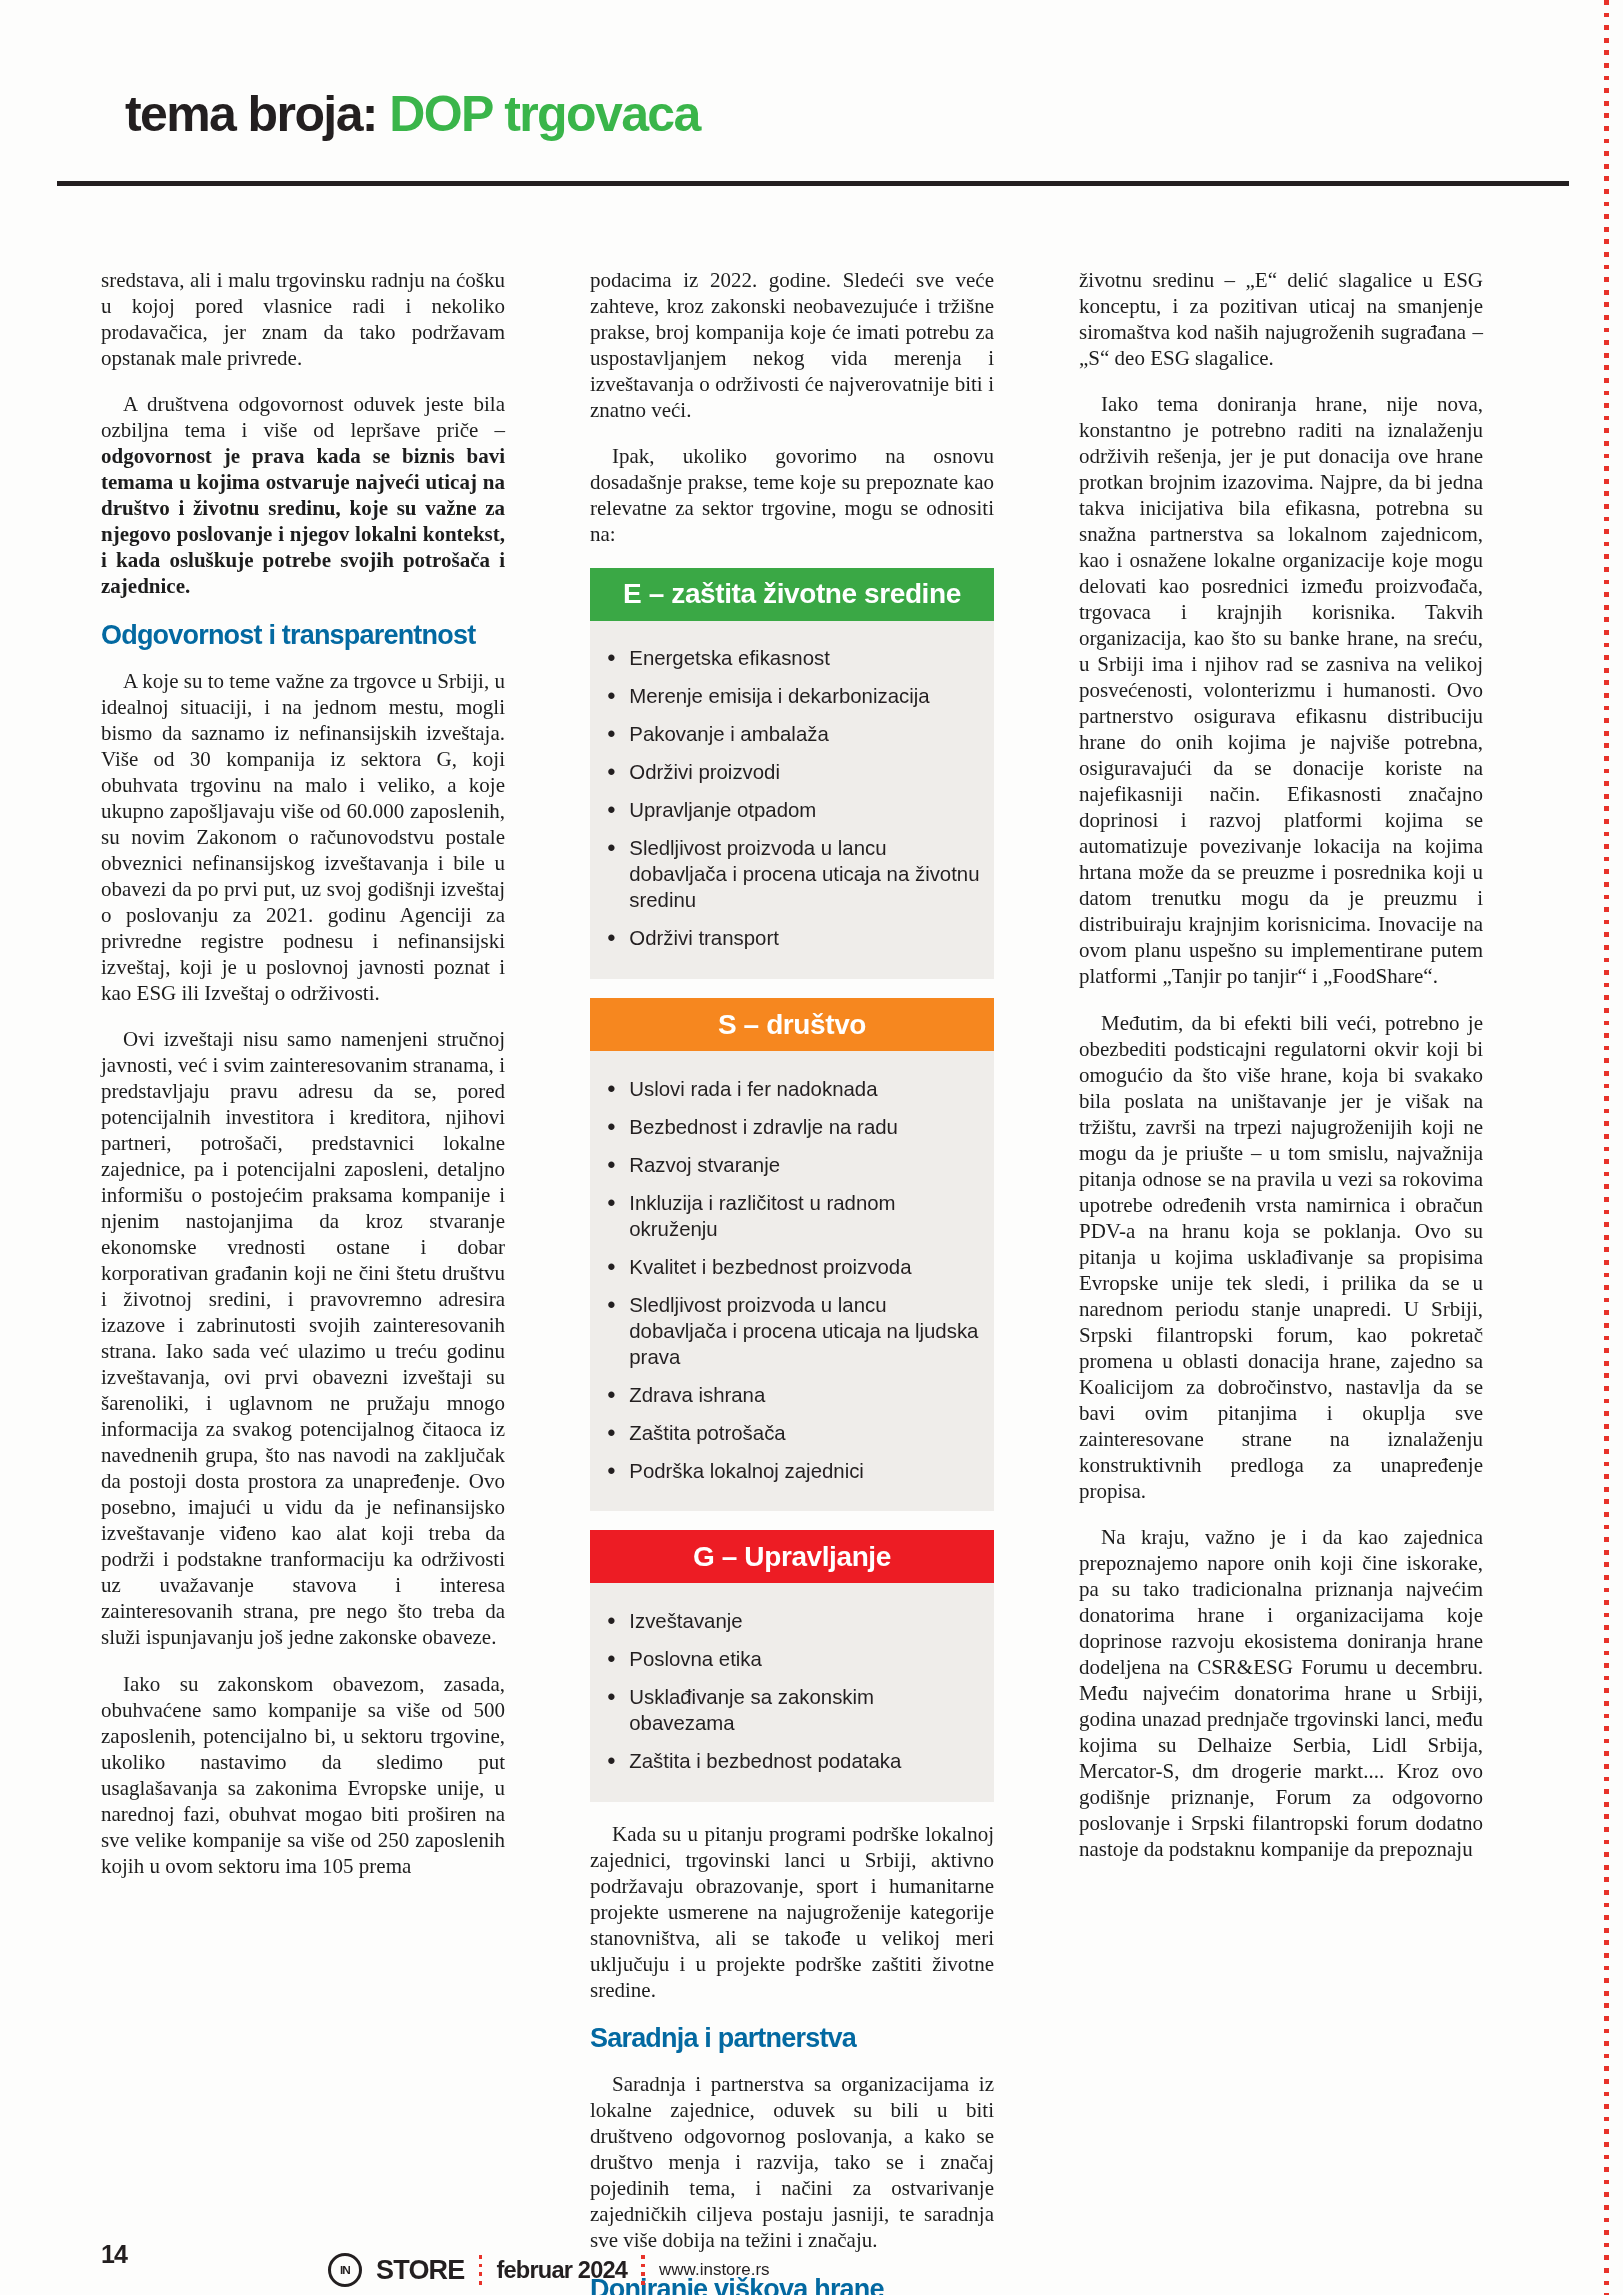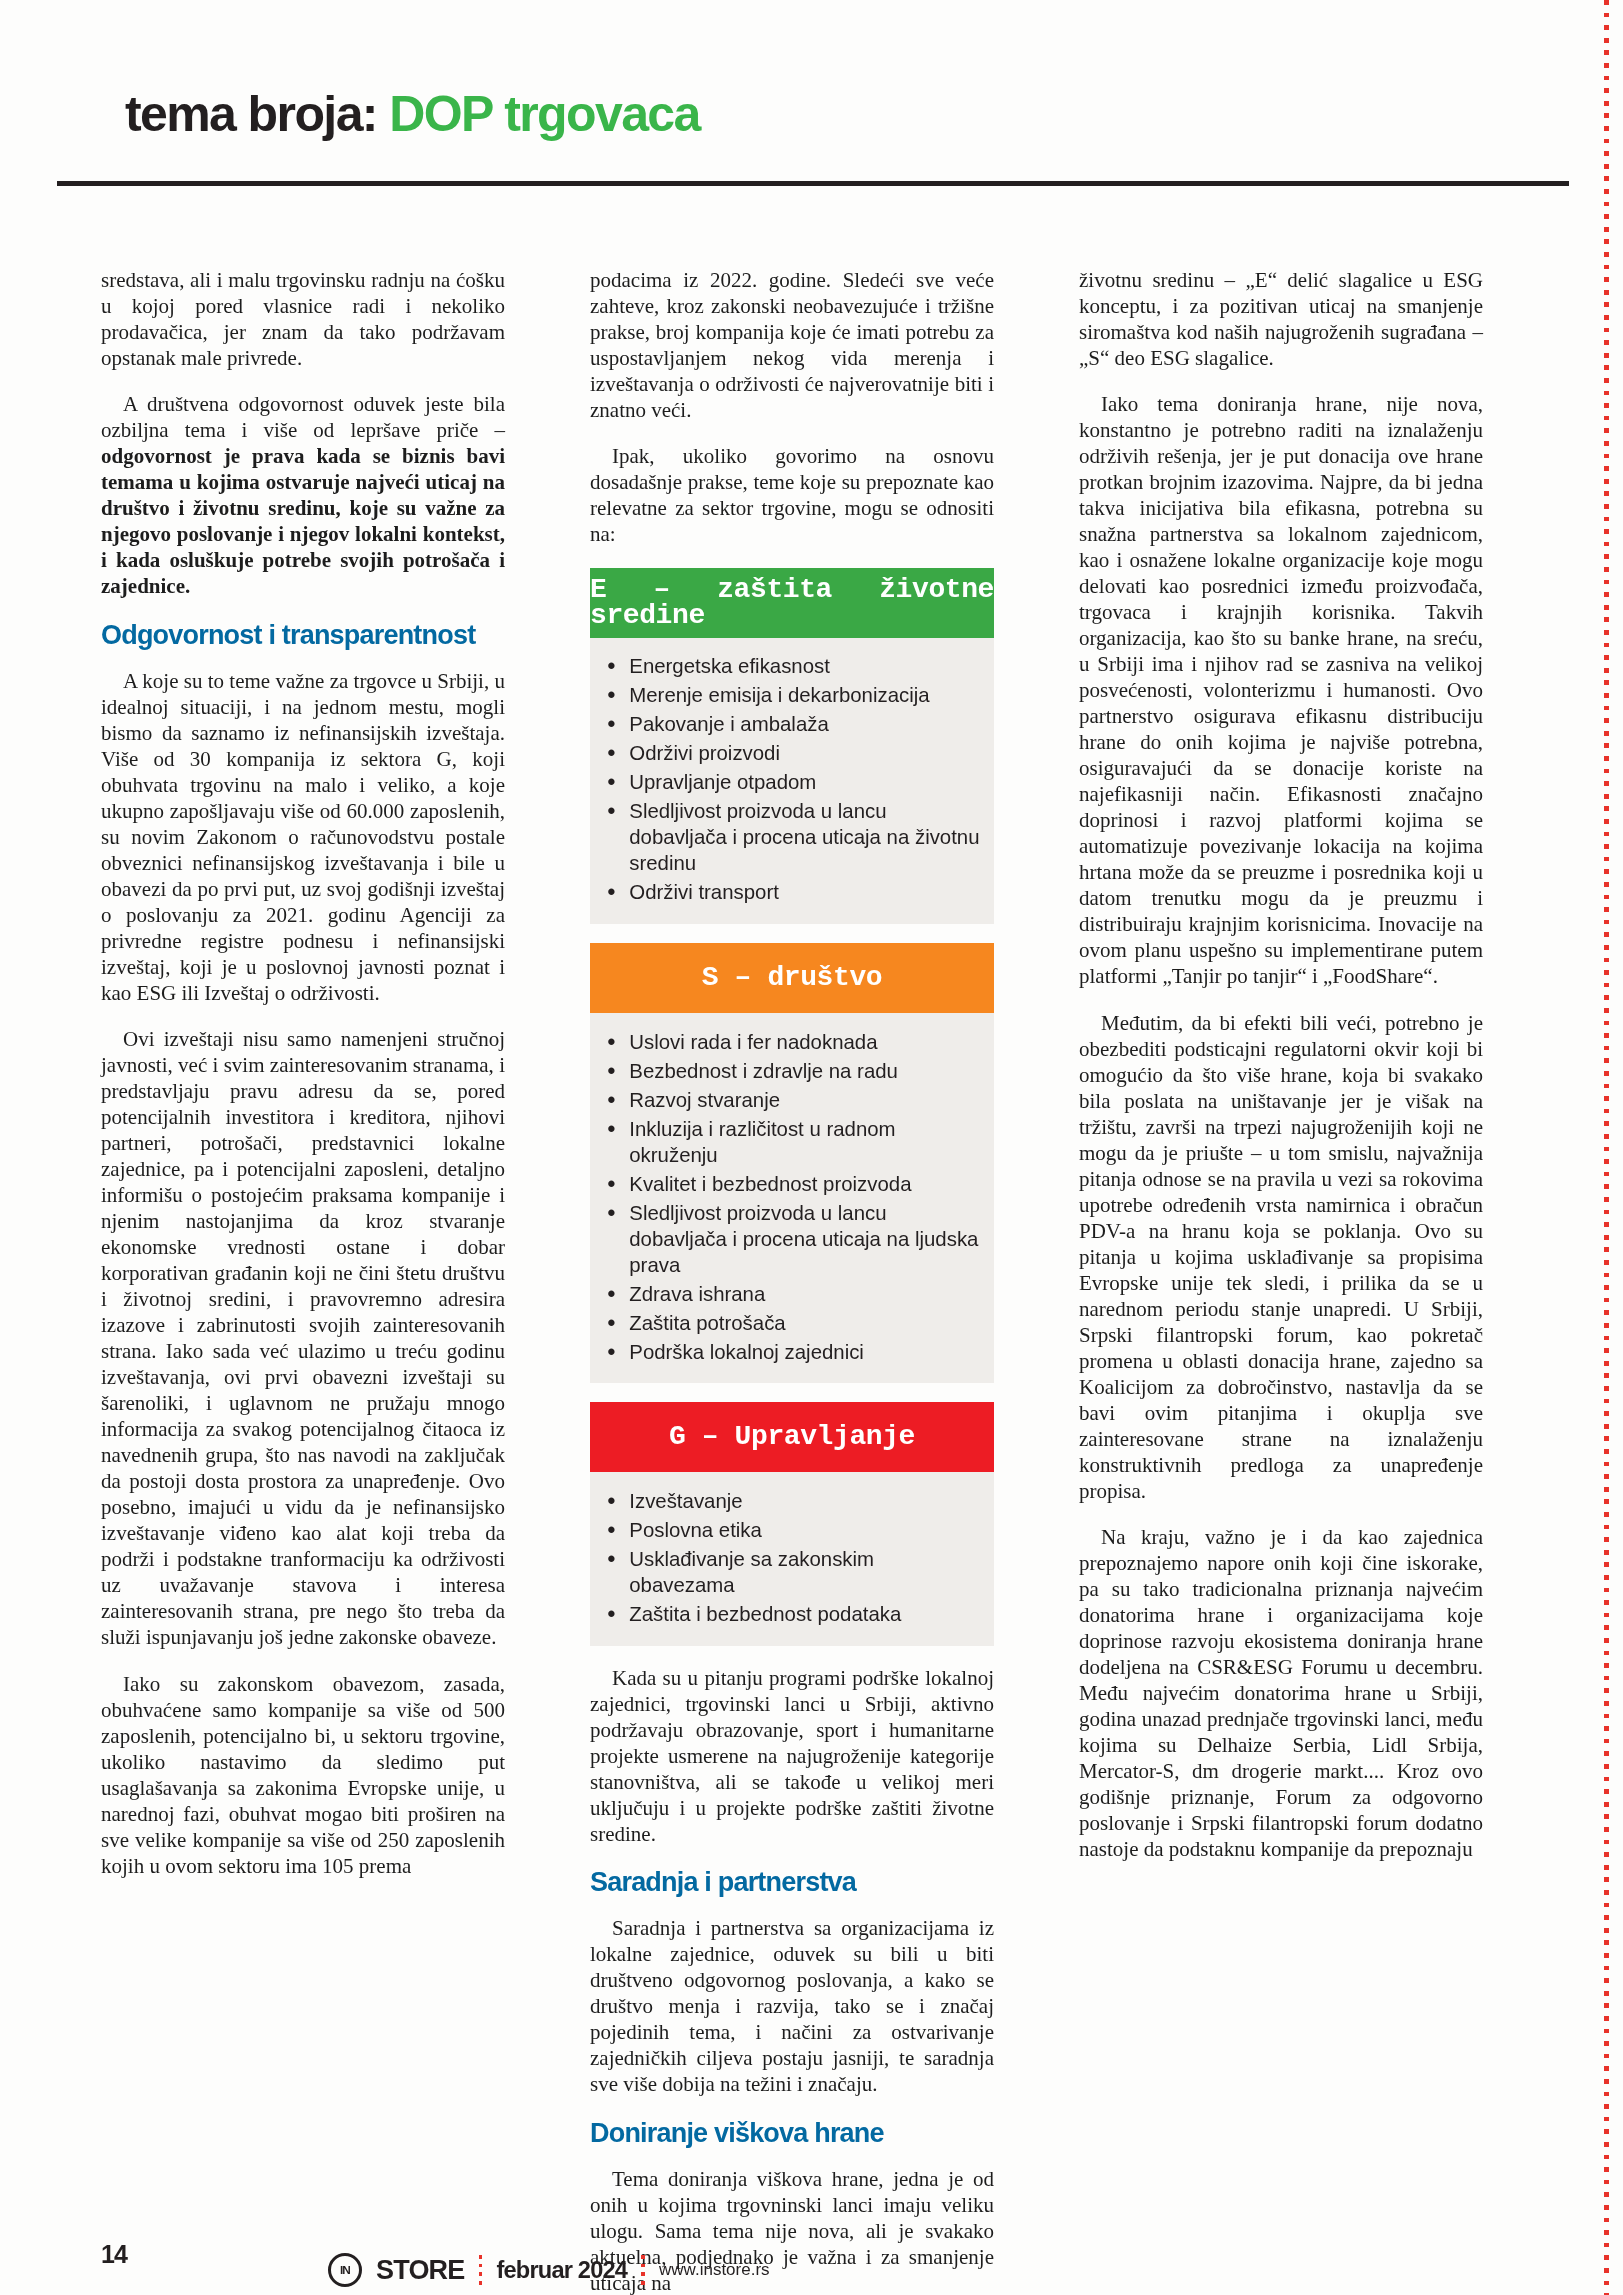--- a/index.html
+++ b/index.html
@@ -15,29 +15,29 @@
   
   .columns{position:absolute;left:101px;top:267px;width:1384px;display:flex;gap:85px;}
   .col{width:404px;font-size:21px;line-height:26px;text-align:justify;color:#1d1d1d;}
   .col p{margin:0 0 20.4px 0;}
   .col p.indent{text-indent:22px;}
   .bold-serif{font-weight:bold;}
   .section-heading{font-family:"Liberation Sans",sans-serif;font-weight:bold;font-size:27px;
                    line-height:31px;letter-spacing:-0.8px;color:#0369a1;text-align:left;margin:6.3px 0 17.3px 0;}
   
   .esg-box{margin:4.7px 0 19px 0;}
-  .esg-head{height:70px;display:flex;align-items:center;justify-content:center;color:#ffffff;
-            font-family:Liberation Mono, monospace;font-weight:bold;font-size:28px;letter-spacing:-0.4px;}
+  .esg-head{height:53px;display:flex;align-items:center;justify-content:center;color:#ffffff;
+            font-family:Liberation Sans, sans-serif;font-weight:bold;font-size:28px;letter-spacing:-0.4px;}
   .head-e{background:#3aa845;}
   .head-s{background:#f6871f;}
   .head-g{background:#ed1c24;}
   .esg-body{background:#efedea;padding:12.6px 9.4px 15.7px 15.7px;}
   .esg-body ul{list-style:none;margin:0;padding:0;}
   .esg-body li{position:relative;padding-left:23.6px;font-family:"Liberation Sans",sans-serif;
-               font-size:20.4px;line-height:26px;color:#231f20;text-align:left;margin:3px 0;}
+               font-size:20.4px;line-height:26px;color:#231f20;text-align:left;margin:12px 0;}
   .esg-body li::before{content:"\2022";position:absolute;left:1.6px;top:0;font-size:23.6px;}
   
   .footer{position:absolute;left:0;top:2237px;width:1623px;height:41px;
           font-family:"Liberation Sans",sans-serif;color:#231f20;text-align:right;}
   .page-num{position:absolute;left:101px;top:3.1px;font-size:25px;font-weight:bold;letter-spacing:-0.8px;}
   .footer-brand{position:absolute;left:328px;top:16px;display:flex;align-items:center;gap:14px;}
   .in-circle{width:28px;height:28px;border:3.1px solid #231f20;border-radius:50%;display:flex;
              align-items:center;justify-content:center;font-size:11.8px;font-weight:bold;letter-spacing:-0.8px;}
   .store-word{font-size:27px;font-weight:bold;letter-spacing:-0.8px;}
   .dot-sep{width:3.9px;height:30px;

